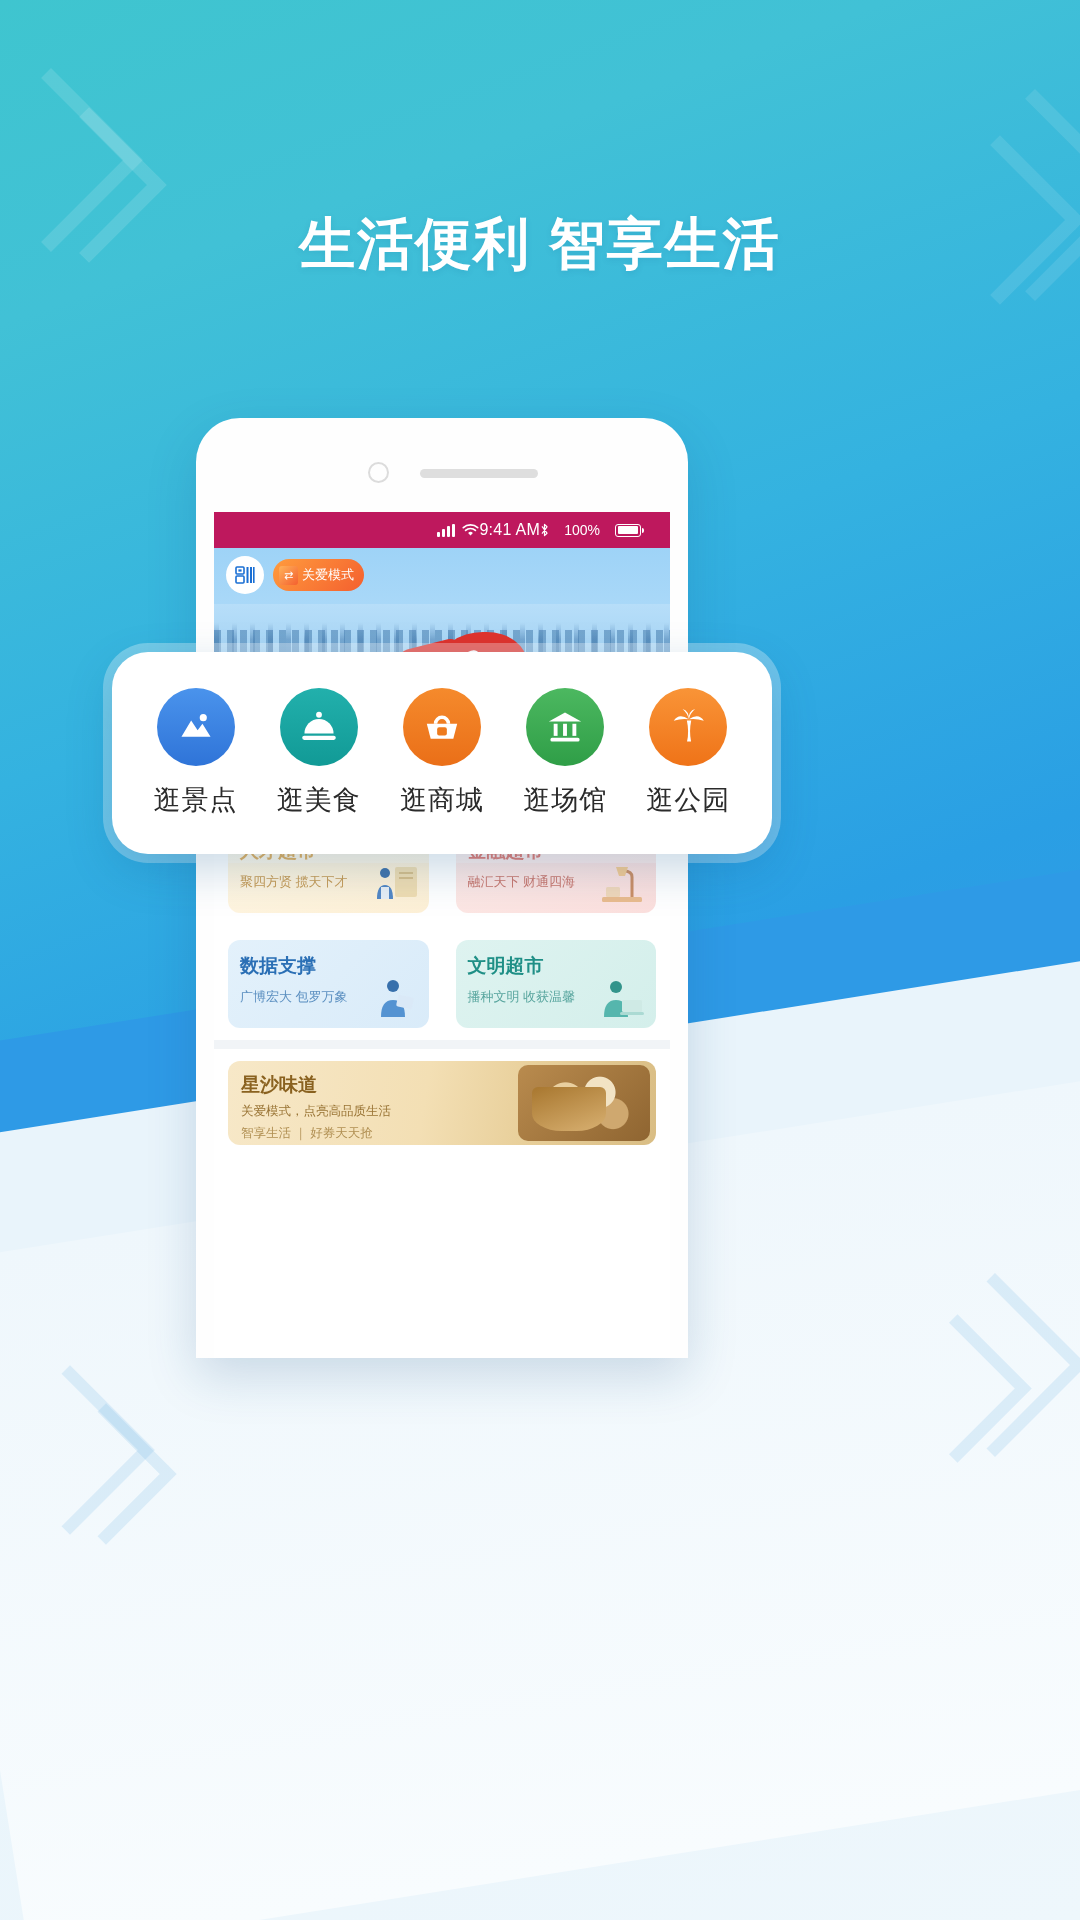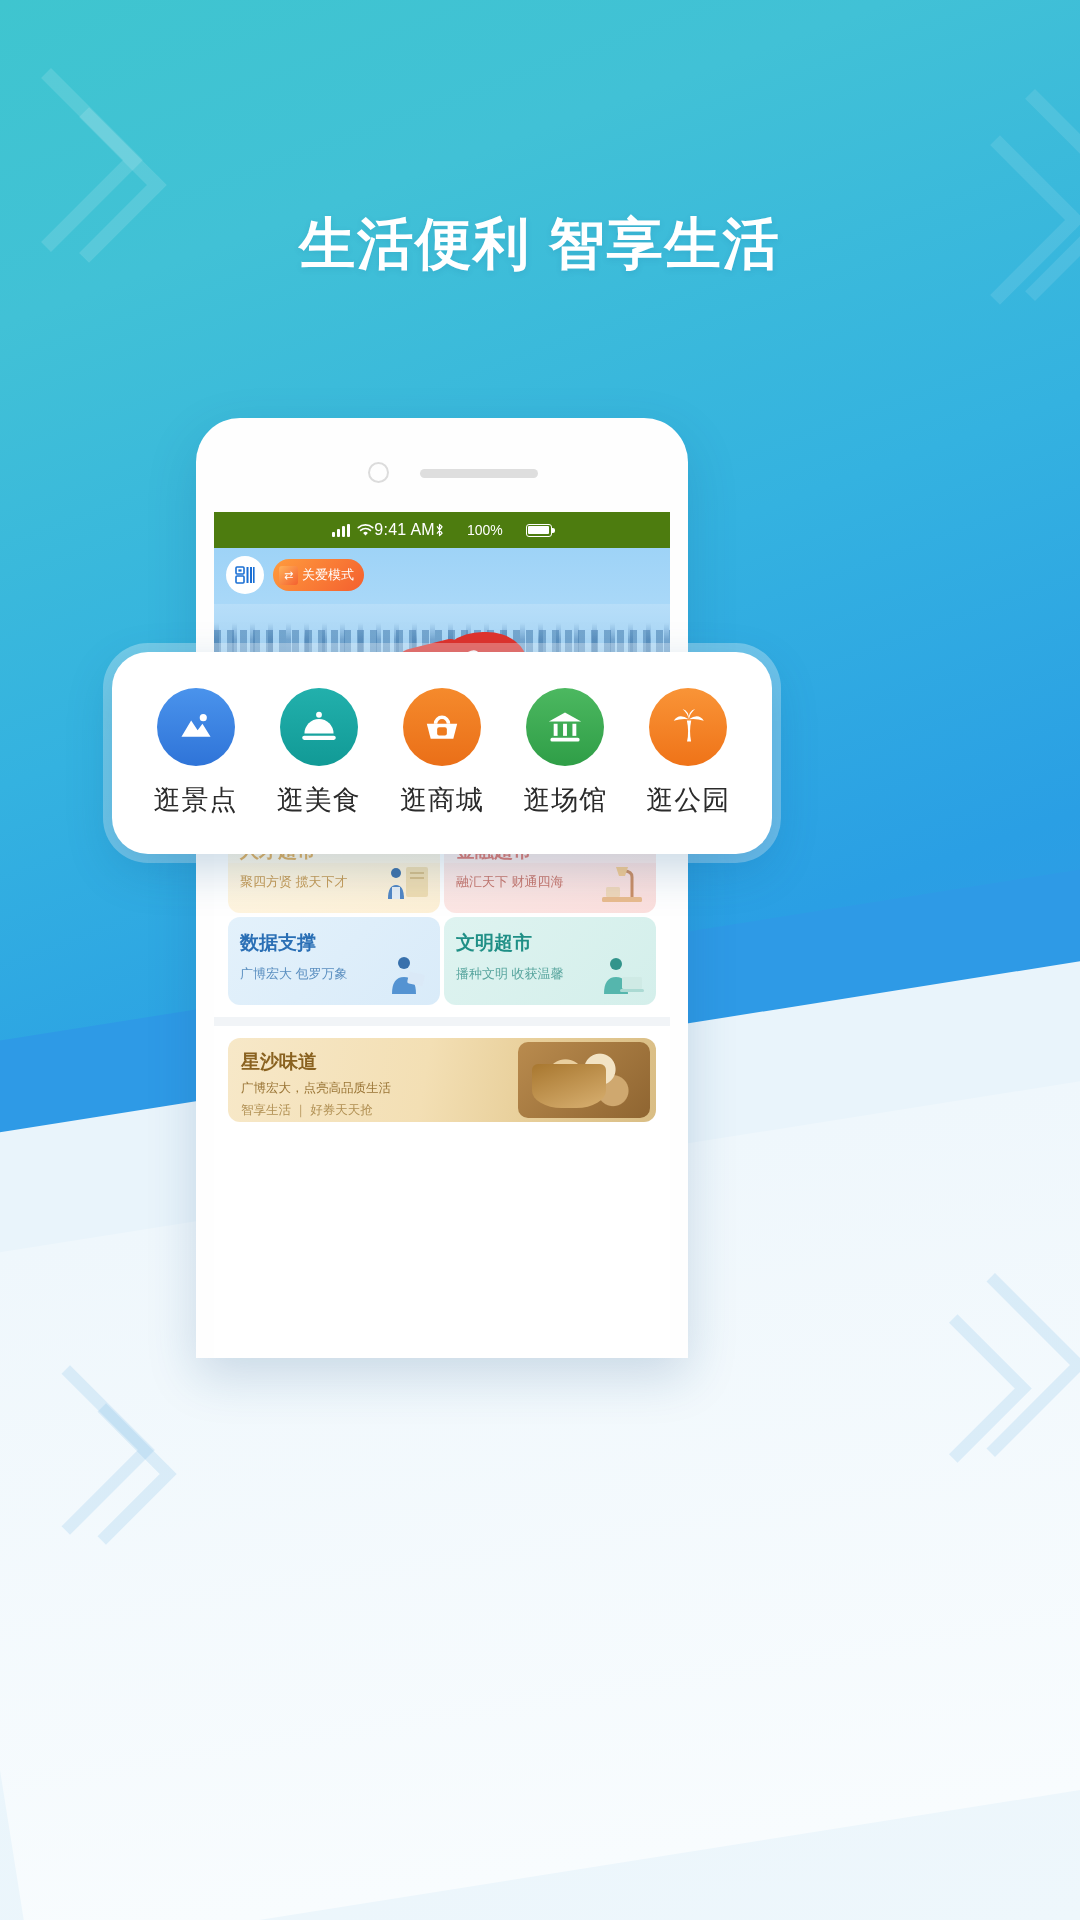--- a/index.html
+++ b/index.html
@@ -93,31 +93,31 @@
     width: 118px; height: 9px; border-radius: 6px; background: #dedede;
   }
   .screen {
     position: absolute; left: 18px; top: 94px; right: 18px; bottom: 0;
     background: #ffffff;
     overflow: hidden;
   }
 
   
   .statusbar {
-    height: 36px; background: #4d7c0f;
-    display: flex; align-items: center; justify-content: center;
+    height: 36px; background: #be185d;
+    display: flex; align-items: center; justify-content: flex-end;
     padding: 0 29px; color: #fff; font-size: 15px;
   }
   .sb-left { display: flex; align-items: center; gap: 7px; }
   .sig { display: flex; align-items: flex-end; gap: 2px; height: 13px; }
   .sig i { width: 3px; background: #fff; border-radius: 1px; display: block; }
   .sig i:nth-child(1){height:5px}.sig i:nth-child(2){height:8px}
   .sig i:nth-child(3){height:11px}.sig i:nth-child(4){height:13px}
   .sb-time { font-size: 16px; letter-spacing: .3px; }
-  .sb-right { display: flex; align-items: center; gap: 23px; font-size: 14px; }
+  .sb-right { display: flex; align-items: center; gap: 15px; font-size: 14px; }
   .batt {
     width: 26px; height: 13px; border: 1.6px solid #fff; border-radius: 3px;
     position: relative;
   }
   .batt::after {
     content:""; position:absolute; right:-4px; top:3.5px;
     width:2.5px; height:5px; background:#fff; border-radius:0 2px 2px 0;
   }
   .batt i { position:absolute; inset:1.6px; background:#fff; border-radius:1px; display:block; }
 
@@ -217,21 +217,21 @@
   .navitem { width: 74px; text-align: center; }
   .navicon {
     width: 50px; height: 50px; border-radius: 50%; margin: 0 auto 6px;
     display: flex; align-items: center; justify-content: center;
     color: #fff;
   }
   .navlabel { font-size: 15px; color: #333; }
 
   
   .markets {
-    display: grid; grid-template-columns: 1fr 1fr; gap: 4px;
+    display: grid; grid-template-columns: 1fr 1fr; gap: 27px;
     padding: 4px 14px 12px;
   }
   .mcard {
     border-radius: 12px; padding: 13px 12px 14px; position: relative;
     overflow: hidden; min-height: 88px;
   }
   .mcard .mt { font-size: 19px; font-weight: bold; margin-bottom: 9px; }
   .mcard .ms { font-size: 13px; }
   .mcard .art { position: absolute; right: 8px; bottom: 4px; width: 52px; height: 52px; opacity: .95; }
   .m1 { background: linear-gradient(135deg,#fff6e2,#fdf0d6); }
@@ -483,21 +483,21 @@
           <rect x="24" y="40" width="24" height="3" rx="1.5" fill="#a9d8d2"></rect>
         </svg>
       </div>
     </div>
 
     <div class="divider"></div>
 
     <div class="foodwrap">
       <div class="foodbanner">
         <div class="ft">星沙味道</div>
-        <div class="fs">广博宏大，点亮高品质生活</div>
+        <div class="fs">关爱模式，点亮高品质生活</div>
         <div class="fs2">智享生活 ｜ 好券天天抢</div>
         <div class="bowl"></div>
       </div>
     </div>
 
   </div>
 </div>
 
 <div class="overlay">
 

